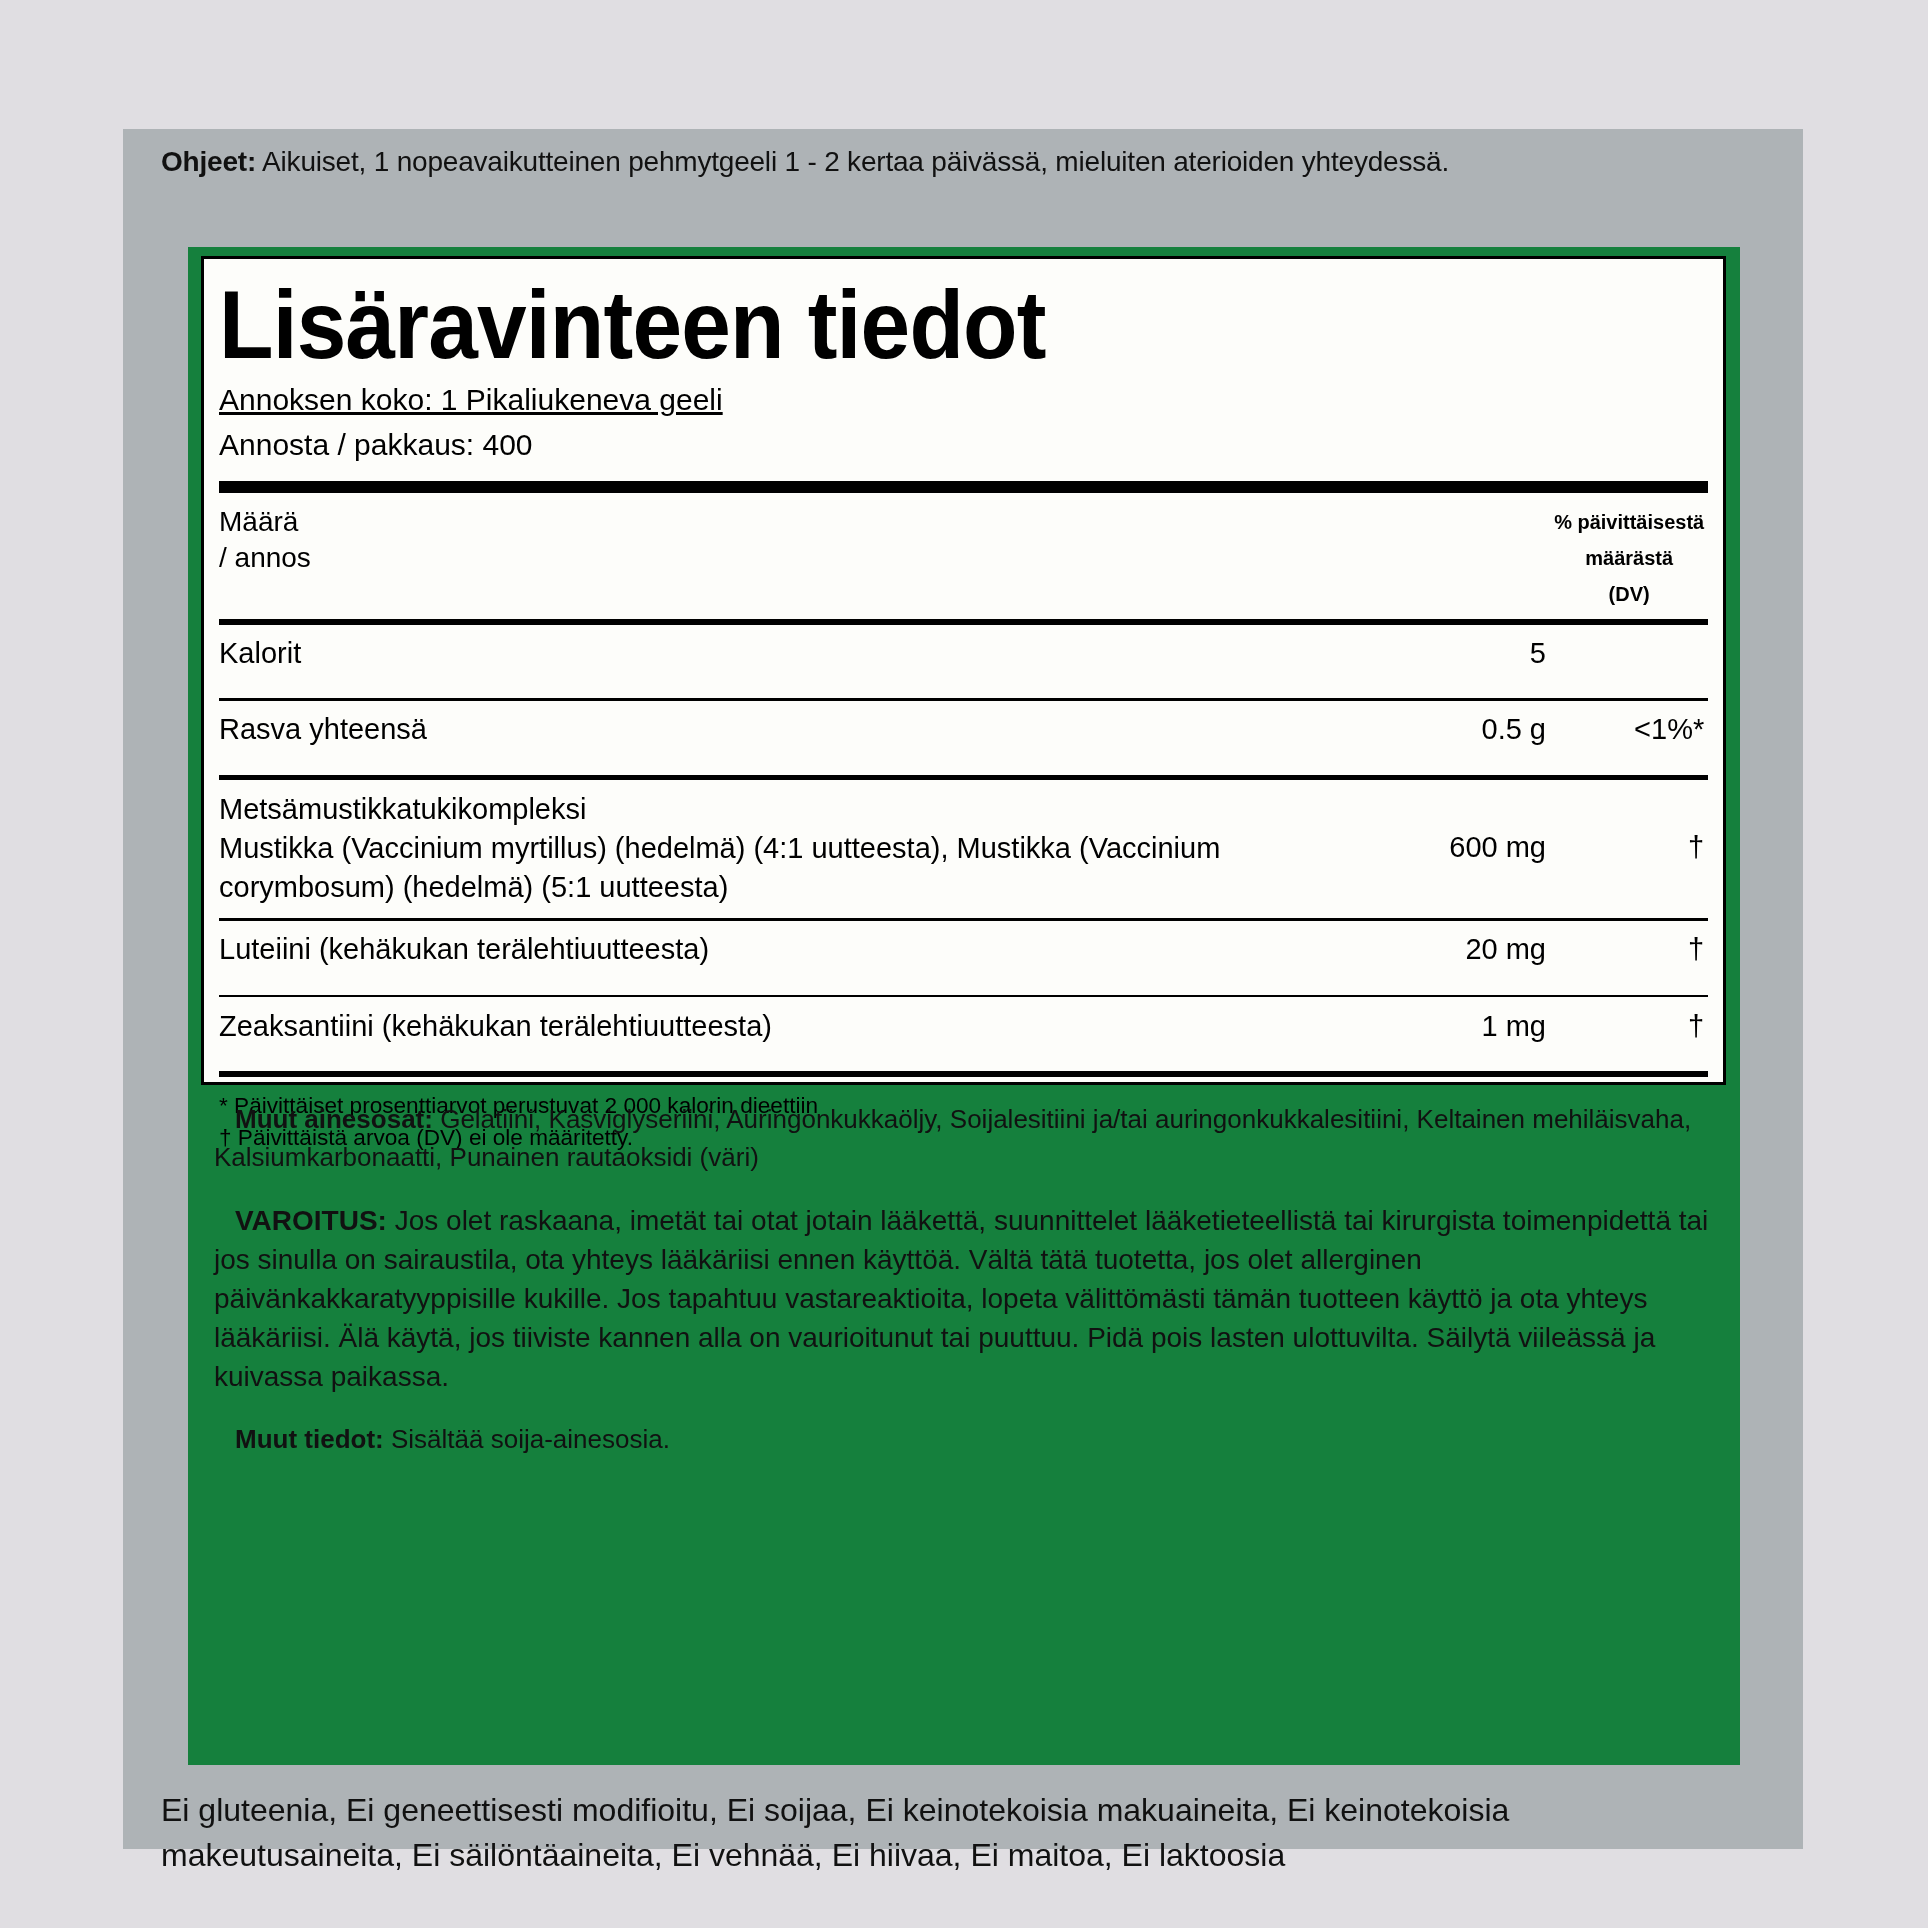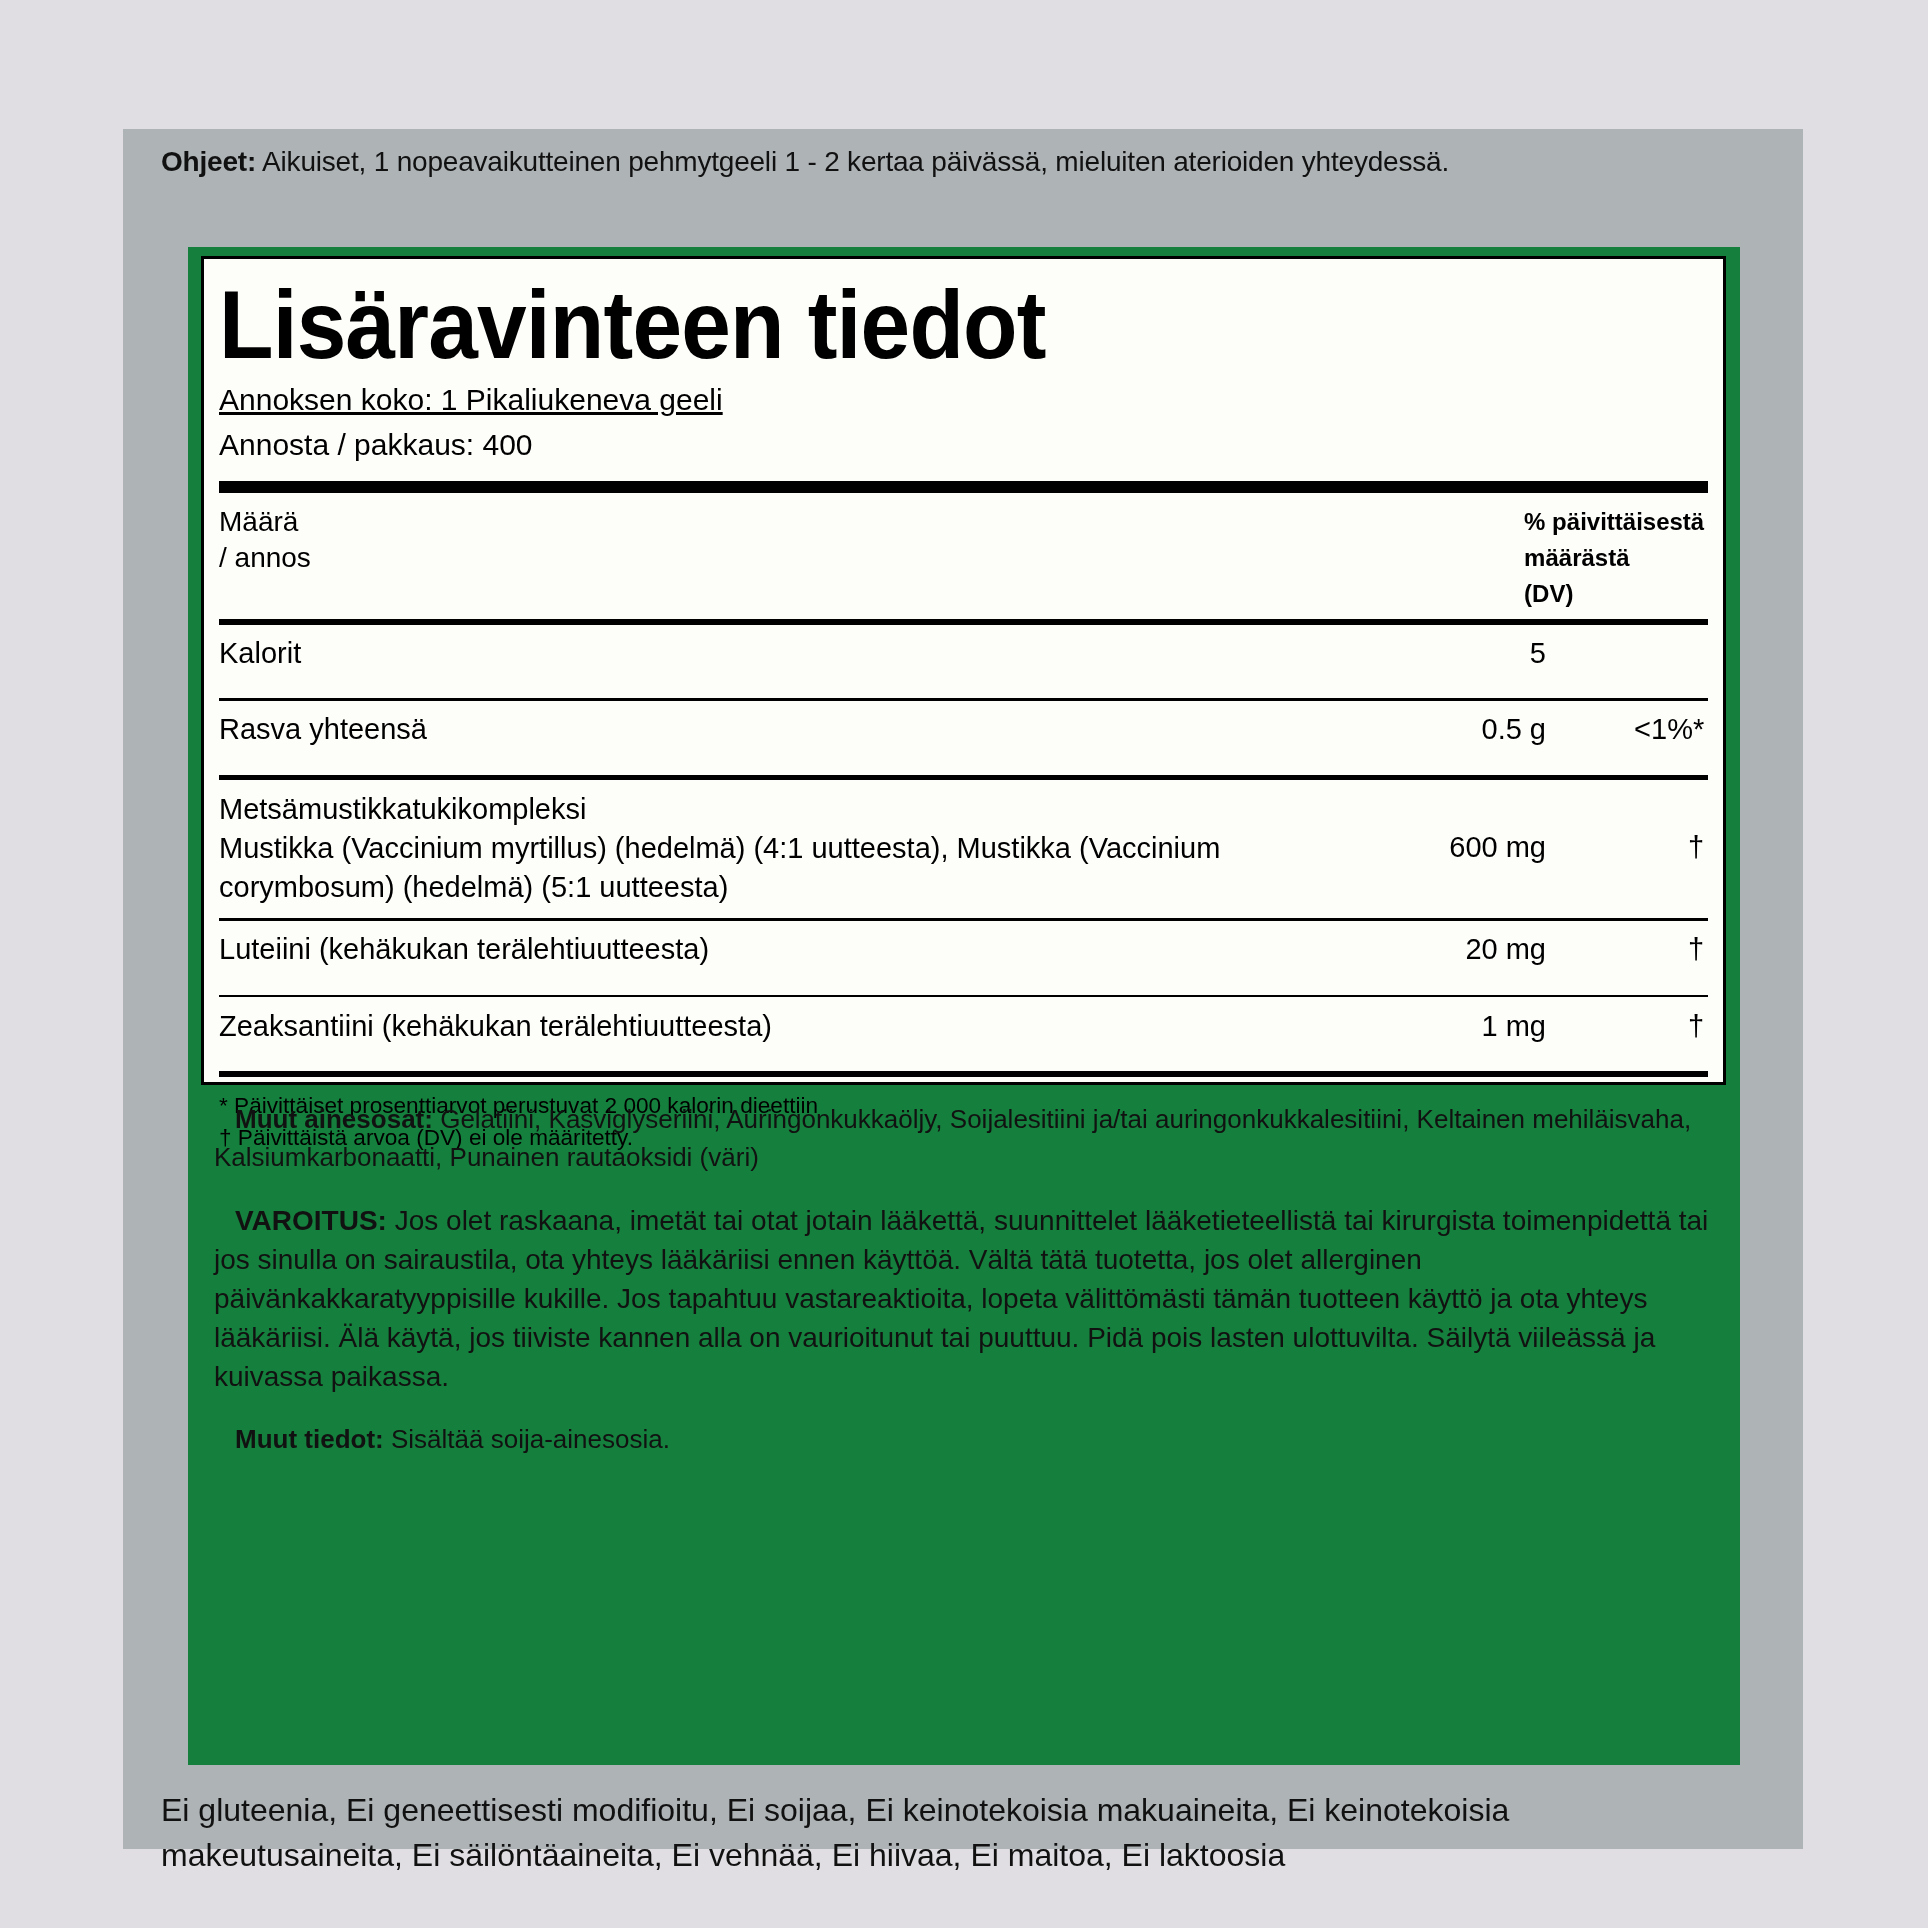--- a/index.html
+++ b/index.html
@@ -111,23 +111,23 @@
     top: 11.3px;
     font-weight: normal;
     font-size: 28px;
     line-height: 36px;
     color: #000;
   }
   #col-header .right {
     position: absolute;
     right: 3.8px;
     top: 11.3px;
-    text-align: left;
+    text-align: center;
     font-weight: bold;
-    font-size: 24px;
+    font-size: 20px;
     line-height: 36px;
     color: #000;
   }
 
   
   .nrow {
     position: relative;
     min-height: 53px;
     padding: 9.4px 0 11.3px 0;
   }

